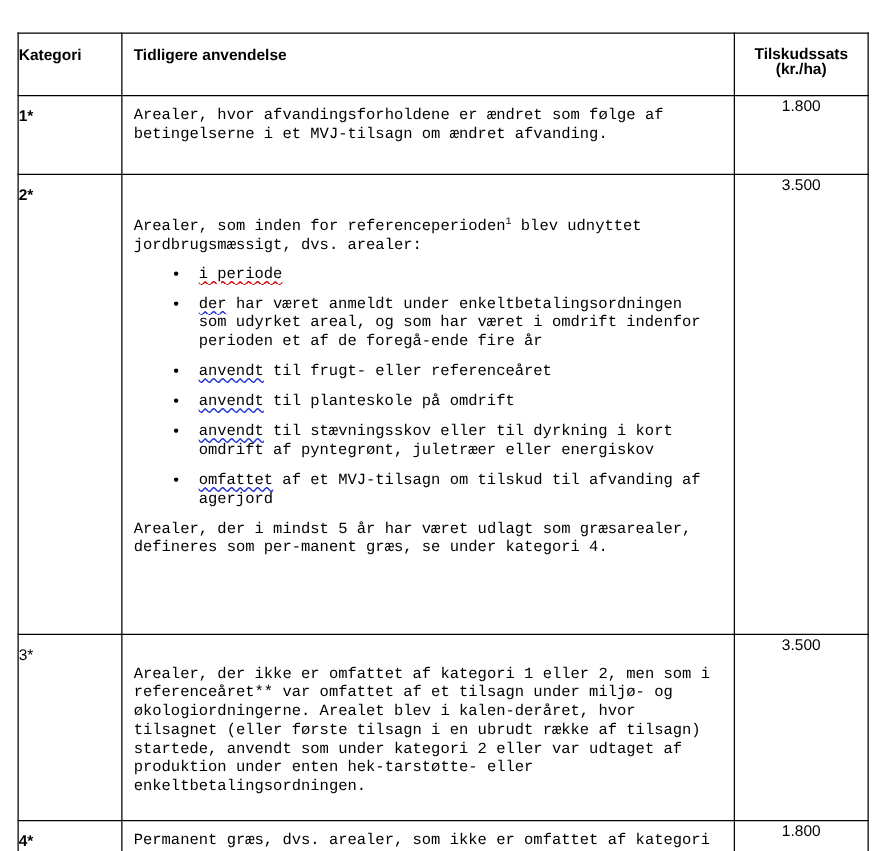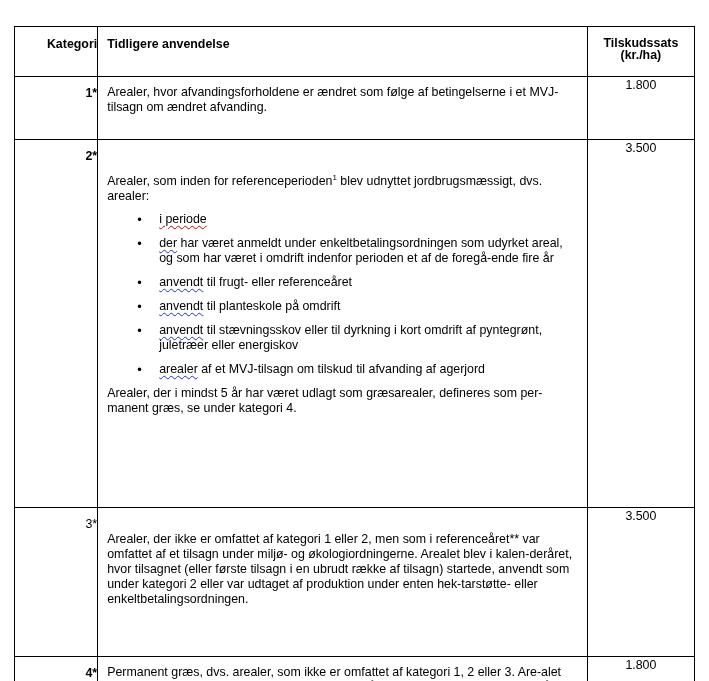--- a/index.html
+++ b/index.html
@@ -1,30 +1,30 @@
 <!DOCTYPE html>
 <html><head>
 <meta charset="utf-8">
 <style>
   html, body { margin: 0; padding: 0; background: #ffffff; }
   body { width: 709px; height: 681px; position: relative; overflow: hidden;
          font-family: "Liberation Sans", sans-serif; font-size: 12.4px; color: #000; }
   table { position: absolute; left: 14px; top: 26px; border-collapse: collapse; width: 681px; }
   td, th { border: 1.3px solid #000; vertical-align: top; padding: 0; }
   th { font-weight: bold; font-size: 12.4px; }
-  .c1 { width: 84px; text-align: right; }
+  .c1 { width: 84px; text-align: left; }
   .c2 { width: 487px; text-align: left; margin-top: 36px; }
   .c3 { width: 108px; text-align: center; }
   .hdr th { height: 39px; }
   .hdr .c1 { padding-top: 10px; }
   .hdr .c2 { padding: 10px 0 0 9px; text-align: left; }
   .hdr .c3 { padding-top: 10px; line-height: 12px; margin-top: 20px; }
   .cat { font-weight: bold; padding-top: 9px; }
   .cat.normal { font-weight: normal; }
-  .desc { padding: 8px 8px 6px 9px; line-height: 15px; }
+  .desc { padding: 8px 8px 6px 9px; line-height: 15px; font-family: Liberation Mono, monospace; }
   .rate { padding-top: 1px; }
   p { margin: 0; }
   ul { margin: 8px 0 0 0; padding: 0 0 0 52px; list-style: none; }
   ul li { position: relative; margin-bottom: 9px; padding-right: 10px; }
   ul li::before { content: "\2022"; position: absolute; left: -22px; top: 0; font-size: 13px; }
   .sq { text-decoration: underline wavy #d00000; text-decoration-thickness: 1px; text-underline-offset: 2px; }
   .sqb { text-decoration: underline wavy #2030d0; text-decoration-thickness: 1px; text-underline-offset: 2px; }
   sup { font-size: 8px; vertical-align: 5px; line-height: 0; }
   .r1 td { height: 48px; }
   .r2 td { height: 327px; }
@@ -56,21 +56,21 @@
   <tr class="r2">
     <td class="c1 cat">2*</td>
     <td class="c2 desc">
       <p><span>Arealer, som inden for referenceperioden</span><sup>1</sup><span> blev udnyttet jordbrugsmæssigt, dvs. arealer:</span></p>
       <ul>
         <li><span class="sq">i periode</span><span></span></li>
         <li><span class="sqb">der</span><span> har været anmeldt under enkeltbetalingsordningen som udyrket areal, og som har været i omdrift indenfor perioden et af de foregå-ende fire år</span></li>
         <li><span class="sqb">anvendt</span><span> til frugt- eller referenceåret</span></li>
         <li><span class="sqb">anvendt</span><span> til planteskole på omdrift</span></li>
         <li><span class="sqb">anvendt</span><span> til stævningsskov eller til dyrkning i kort omdrift af pyntegrønt, juletræer eller energiskov</span></li>
-        <li><span class="sqb">arealer</span><span> af et MVJ-tilsagn om tilskud til afvanding af agerjord</span></li>
+        <li><span class="sqb">omfattet</span><span> af et MVJ-tilsagn om tilskud til afvanding af agerjord</span></li>
       </ul>
       <p>Arealer, der i mindst 5 år har været udlagt som græsarealer, defineres som per-manent græs, se under kategori 4.</p>
     </td>
     <td class="c3 rate">3.500</td>
   </tr>
 
   <tr class="r3">
     <td class="c1 cat normal">3*</td>
     <td class="c2 desc">Arealer, der ikke er omfattet af kategori 1 eller 2, men som i referenceåret** var omfattet af et tilsagn under miljø- og økologiordningerne. Arealet blev i kalen-deråret, hvor tilsagnet (eller første tilsagn i en ubrudt række af tilsagn) startede, anvendt som under kategori 2 eller var udtaget af produktion under enten hek-tarstøtte- eller enkeltbetalingsordningen.</td>
     <td class="c3 rate">3.500</td>

